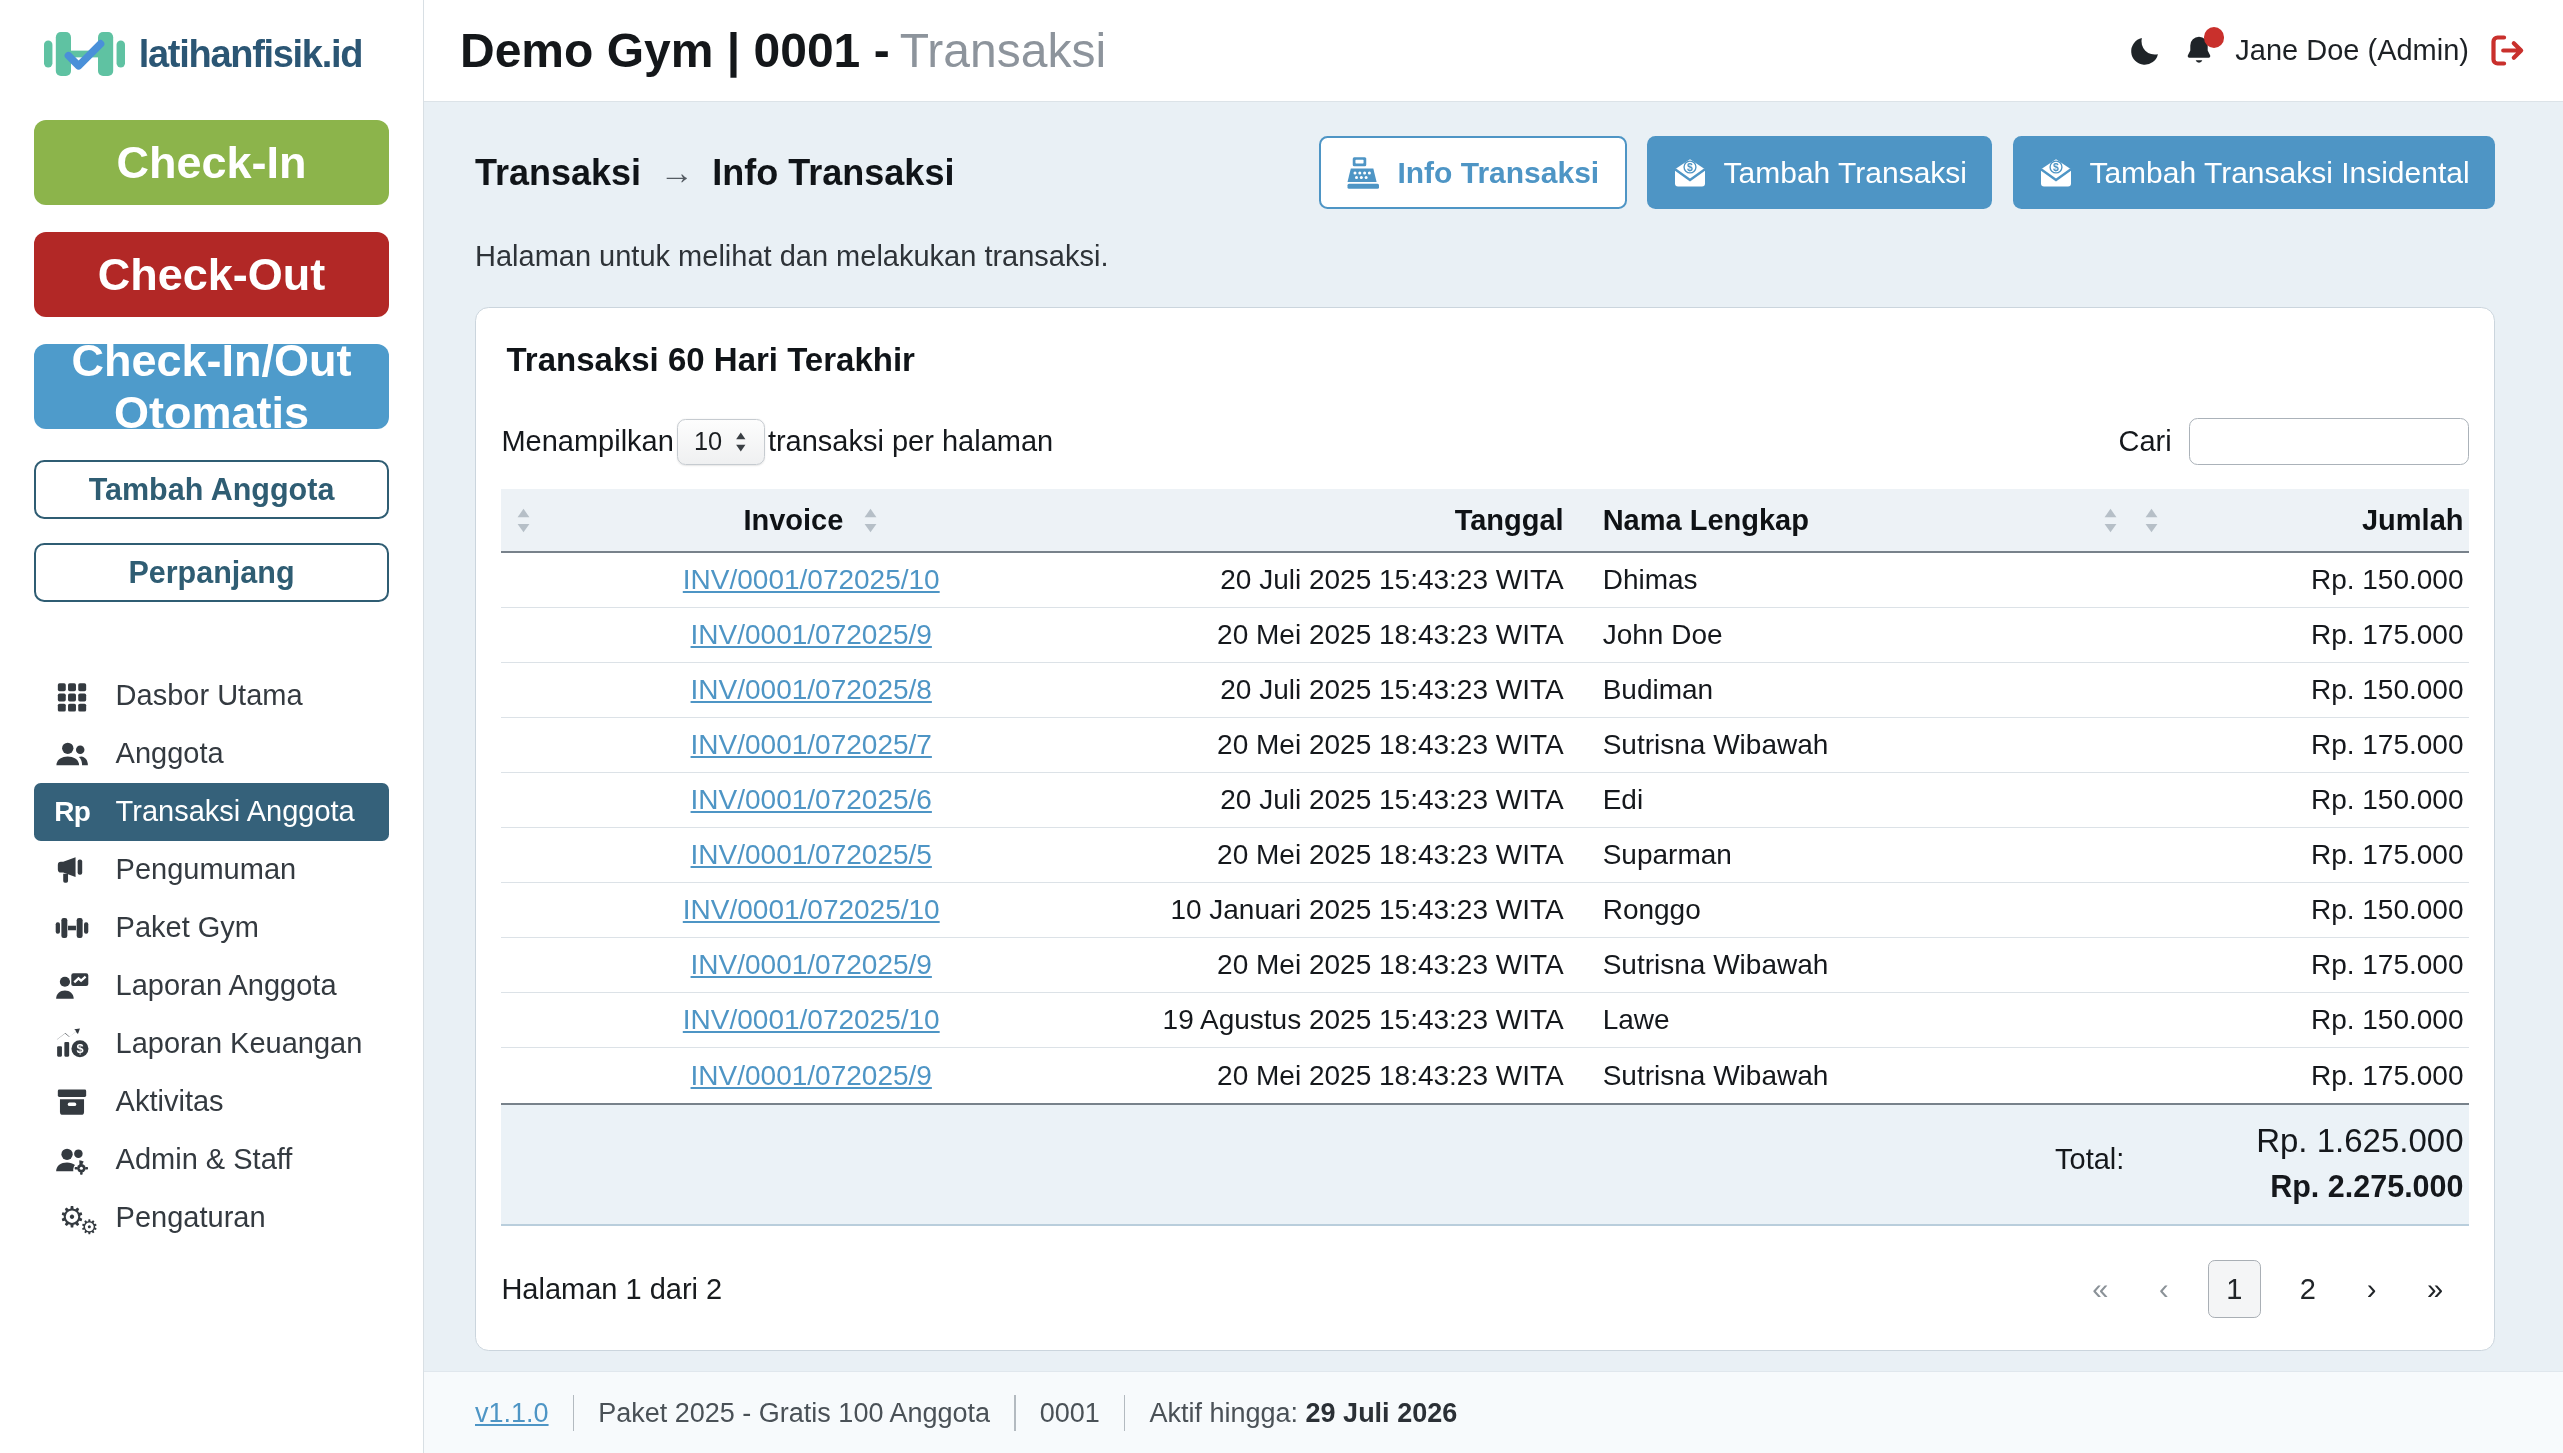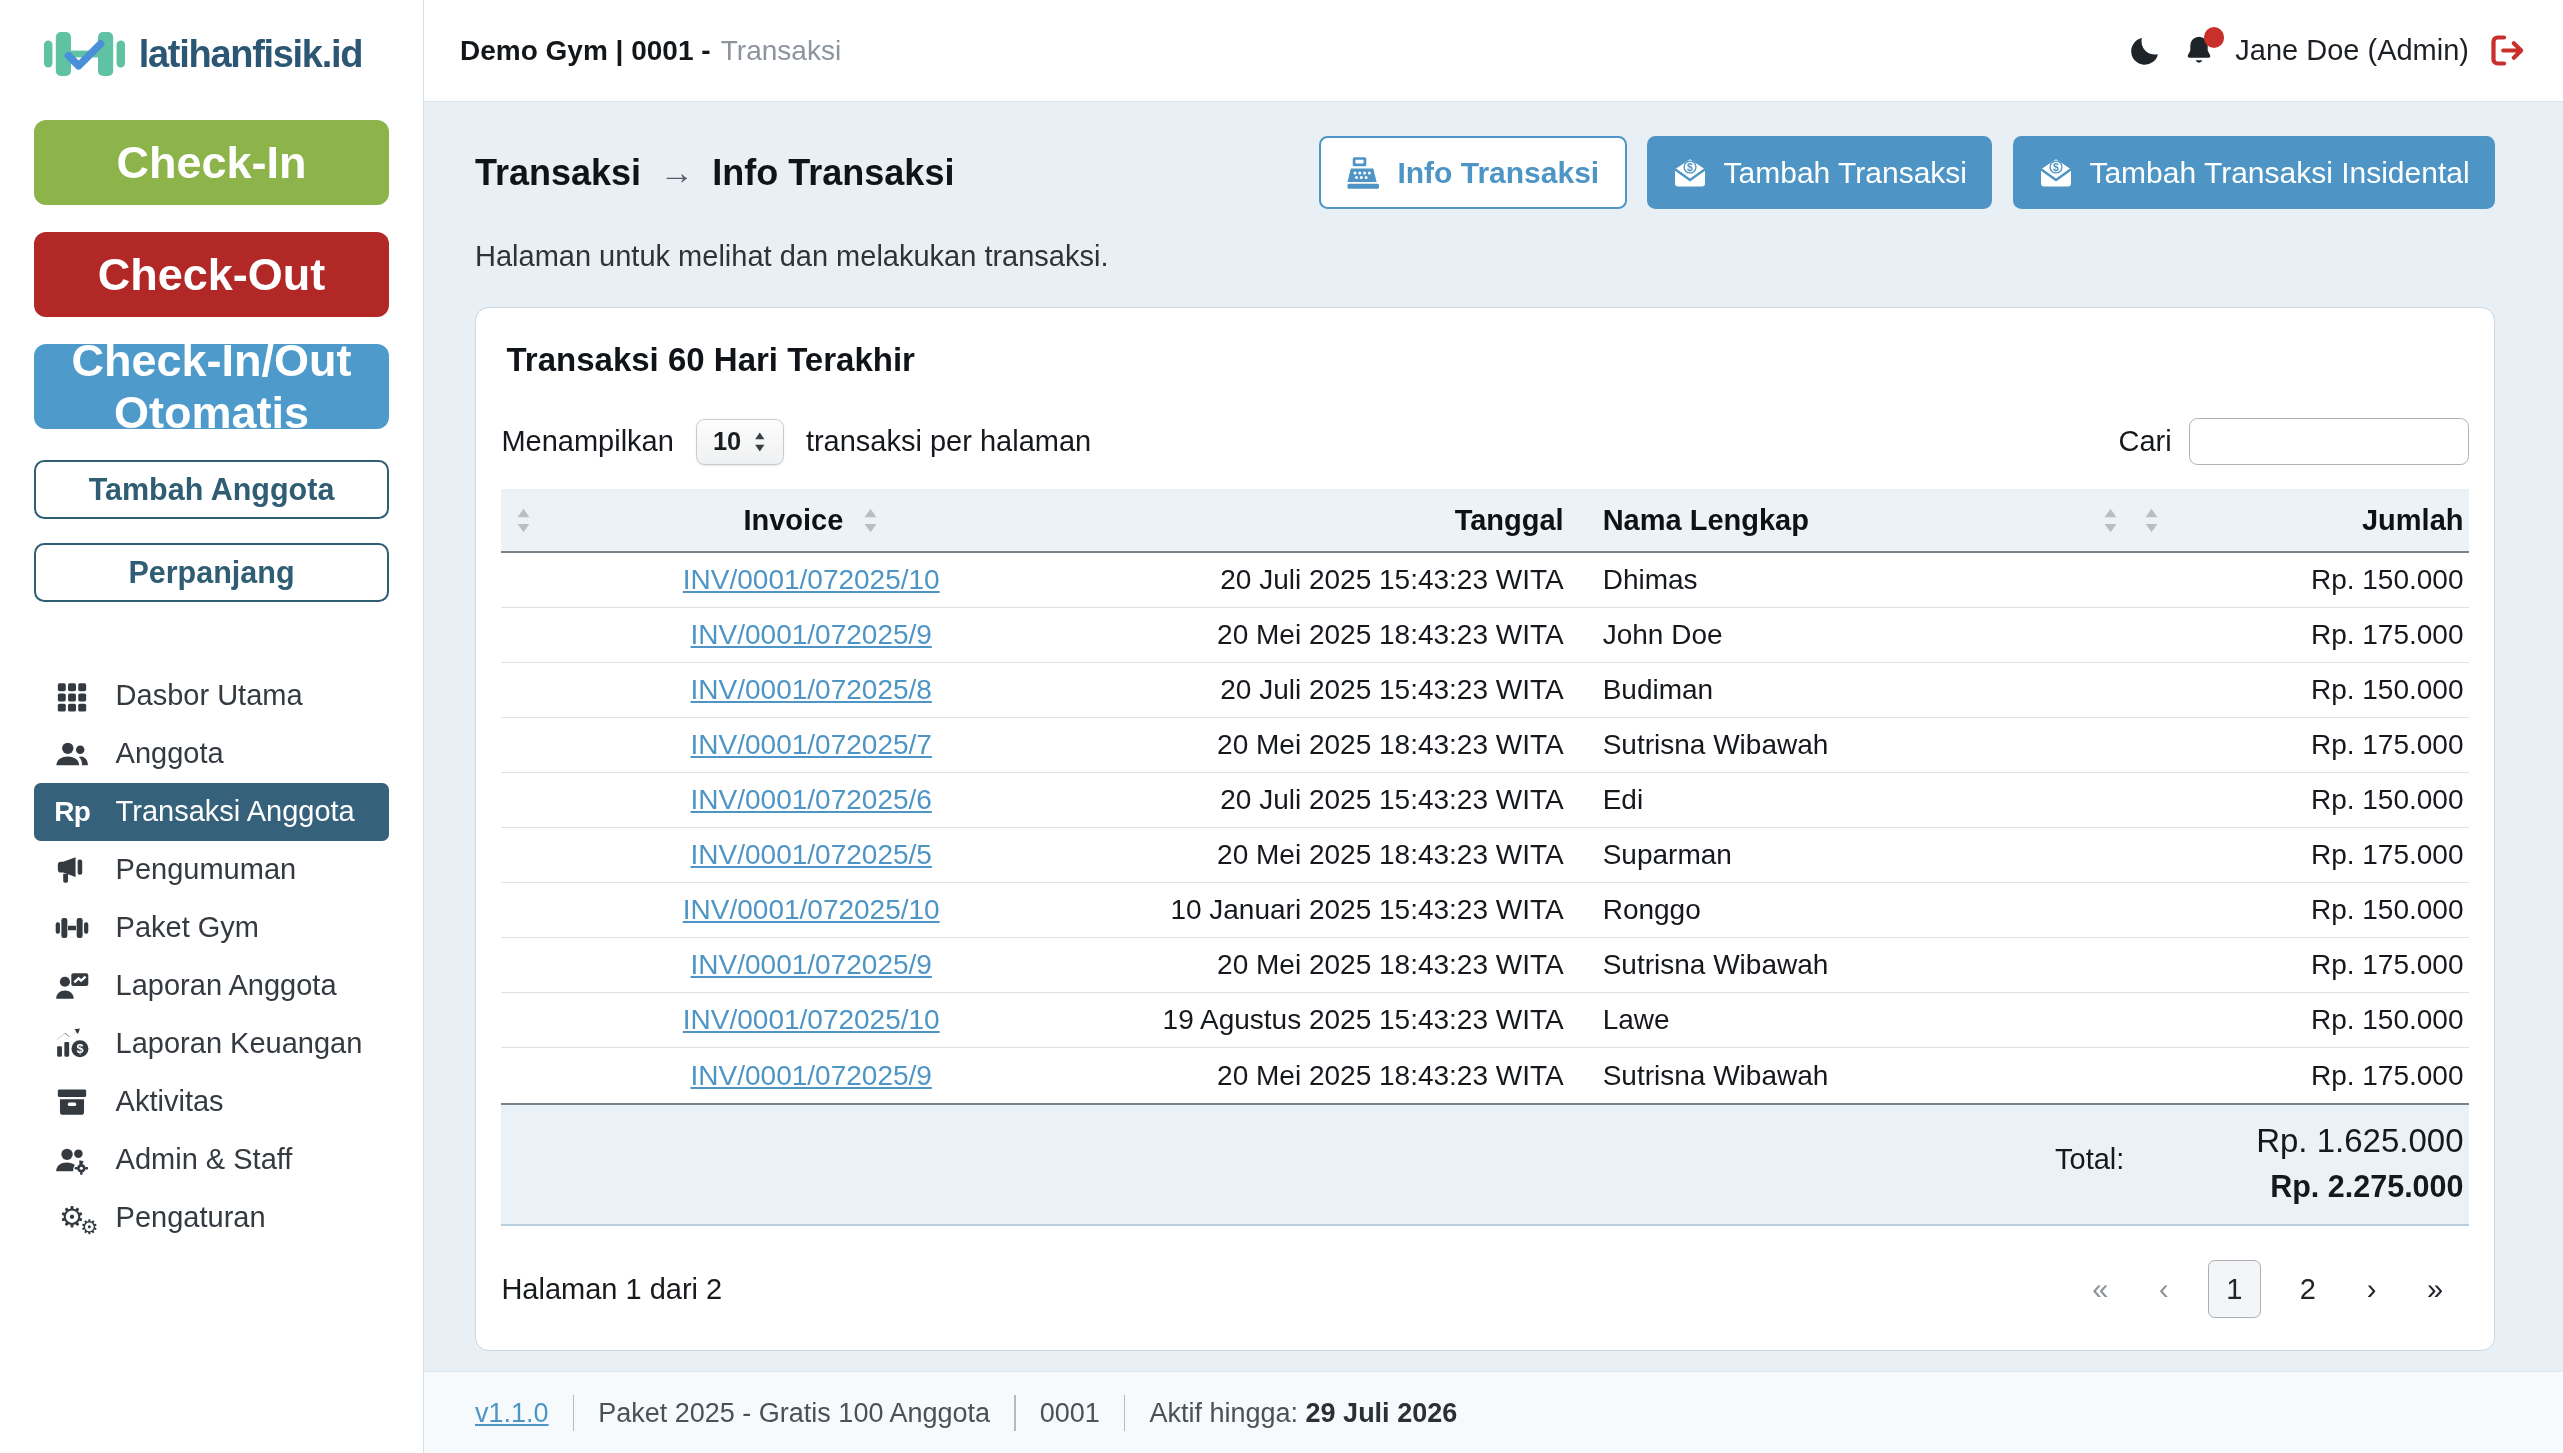--- a/index.html
+++ b/index.html
@@ -48,21 +48,21 @@
   .rp-glyph { font-weight:800; font-size:28px; letter-spacing:-0.8px; }
   .gear-big { font-size:29px; line-height:1; }
   .gear-small { position:absolute; font-size:20.3px; right:-6.8px; bottom:-6.8px; }
 
   
   .main { flex:1; display:flex; flex-direction:column; min-width:0; }
   .topbar {
     height:102px; background:#fff; border-bottom:1.7px solid #DCE3E8;
     display:flex; align-items:center; padding:0 37px 0 36px;
   }
-  .topbar-title { font-size:28px; }
+  .topbar-title { font-size:48px; }
   .tb-bold { font-weight:bold; color:#14171a; }
   .tb-muted { color:#8D949C; margin-left:10.2px; }
   .topbar-right { margin-left:auto; display:flex; align-items:center; gap:18px; }
   .icon-btn { background:none; border:none; cursor:pointer; display:flex; align-items:center; padding:0; }
   .icon-btn svg { width:36px; height:36px; }
   .bell-wrap { position:relative; }
   .notif-dot {
     position:absolute; top:-5.1px; right:-6.8px; width:20.3px; height:20.3px;
     border-radius:50%; background:#C9302C;
   }
@@ -88,26 +88,26 @@
   .subtitle { margin-top:30.5px; font-size:29px; color:#2E3338; }
 
   
   .card {
     margin-top:34px; background:#fff; border:1.7px solid #CBD5DD;
     border-radius:13.6px; padding:30.5px 25.4px 32px 25.4px;
   }
   .card-title { font-size:33px; font-weight:bold; color:#101418; margin:3.4px 0 0 5.1px; }
   .controls { display:flex; align-items:center; margin-top:39px; font-size:29px; color:#15181c; }
   .fake-select {
-    width:88px; height:46px; margin:0 22px;
+    width:88px; height:46px; margin:0 3px;
     border:1.7px solid #C6CBD0; border-radius:8.5px;
     background:linear-gradient(#FDFDFD,#EFF0F1);
     box-shadow:0 0.8px 1.7px rgba(0,0,0,.10);
     display:flex; align-items:center; justify-content:center; gap:12px;
-    font-size:25.4px; color:#1b1e21; cursor:pointer;font-weight:bold;
+    font-size:25.4px; color:#1b1e21; cursor:pointer;
   }
   .fake-select svg { width:13.6px; height:22px; }
   .search-area { margin-left:auto; display:flex; align-items:center; gap:17px; }
   .search-label { font-size:29px; color:#15181c; }
   .search-input {
     width:280px; height:47px; border:1.7px solid #ABB2B9; border-radius:8.5px;
     font-family:inherit; font-size:27px; padding:0 13.6px; background:#fff;
   }
 
   

